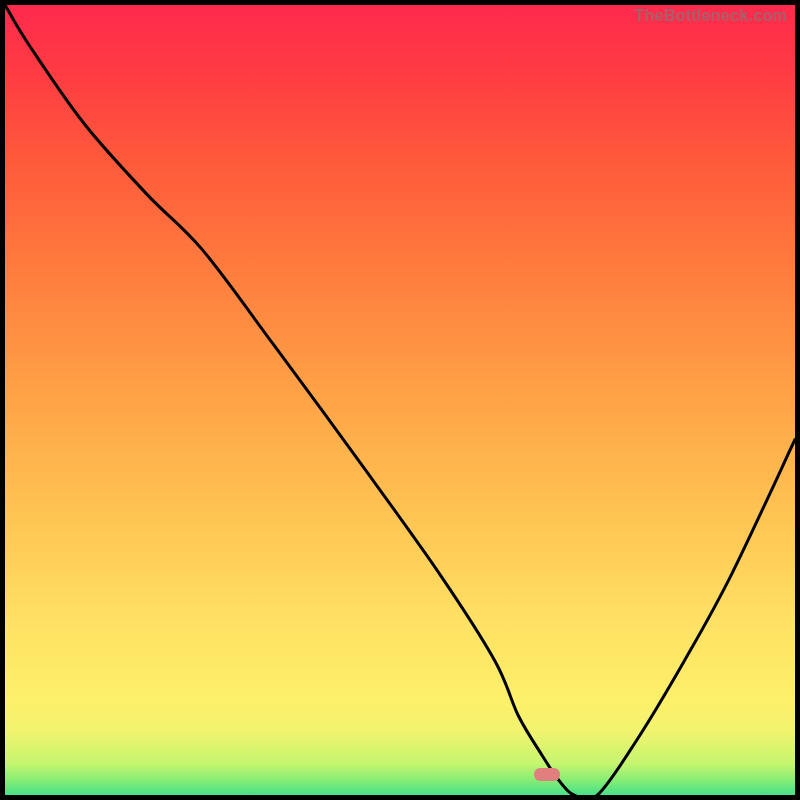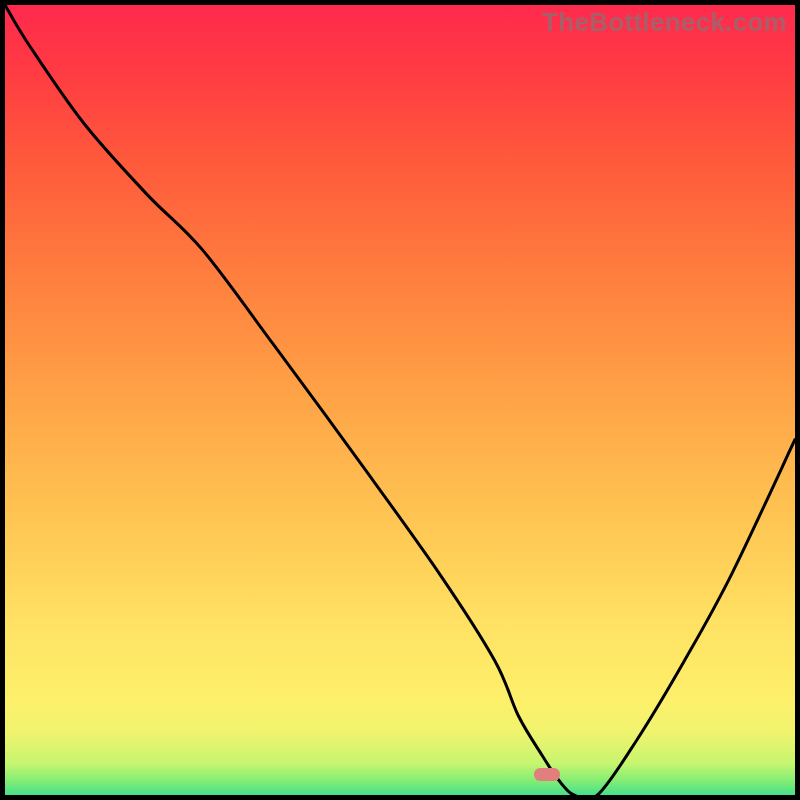--- a/index.html
+++ b/index.html
@@ -23,21 +23,21 @@
     left: 0;
     top: 0;
     right: 0;
     bottom: 0;
   }
   .watermark {
     position: absolute;
     top: 2px;
     right: 8px;
     font-family: Arial, Helvetica, sans-serif;
-    font-size: 26px;
+    font-size: 16px;
     font-weight: 600;
     color: #7a7a7a;
     opacity: 0.65;
     letter-spacing: 0.3px;
   }
   svg.heatmap {
     position: absolute;
     inset: 0;
     width: 100%;
     height: 100%;

